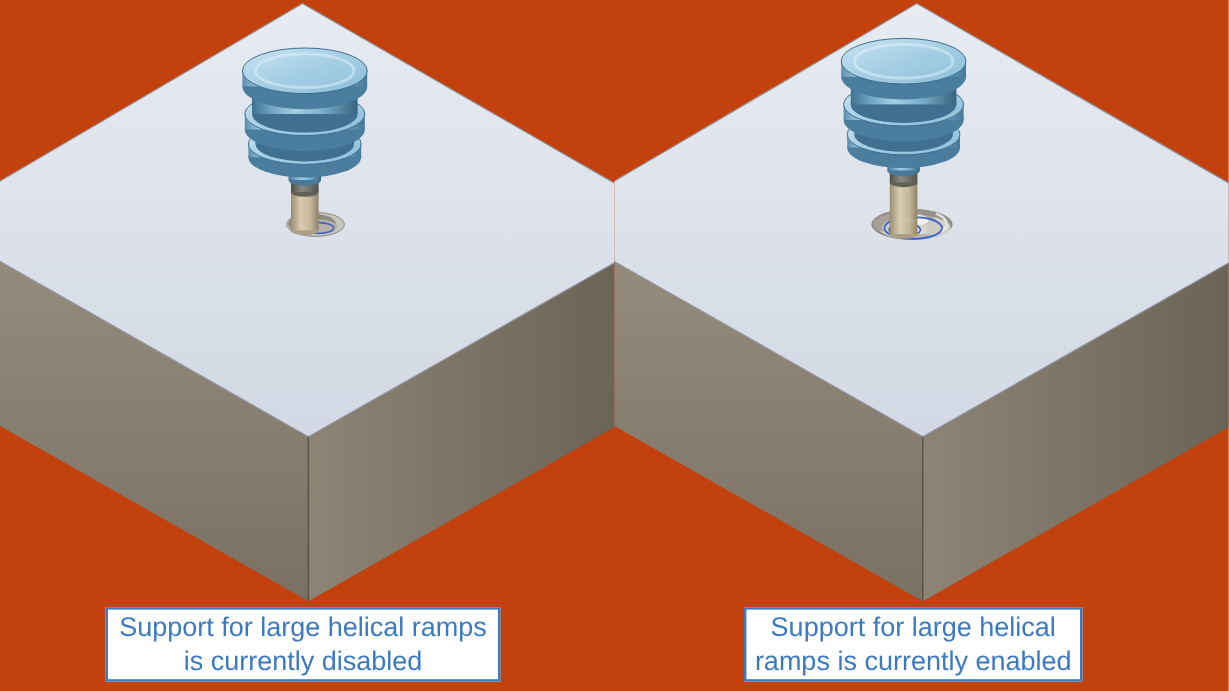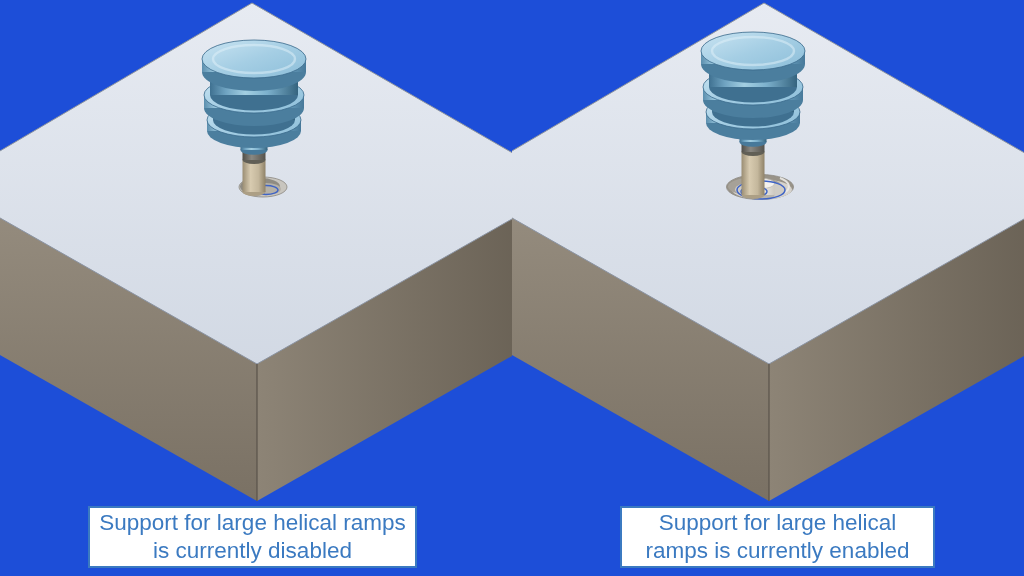--- a/index.html
+++ b/index.html
@@ -1,25 +1,25 @@
 <!DOCTYPE html>
 <html><head>
 <meta charset="utf-8">
 <style>
   html,body{margin:0;padding:0;background:#ffffff;}
-  #stage{position:relative;width:1024px;height:576px;overflow:hidden;background:#1d4ed8;
+  #stage{position:relative;width:1024px;height:576px;overflow:hidden;background:#c2410c;
          font-family:"Liberation Sans",sans-serif;}
   .panel-svg{position:absolute;top:0;width:512px;height:576px;display:block;}
   #panel-left{left:0;}
   #panel-right{left:512px;}
   .caption-box{position:absolute;box-sizing:border-box;border:2px solid #3b7ac1;background:#ffffff;
                display:flex;align-items:center;justify-content:center;text-align:center;
                color:#3b7ac1;font-size:22.5px;line-height:28px;padding:2px 6px;}
   #caption-left{left:88px;top:506px;width:329px;height:62px;}
-  #caption-right{left:620px;top:506px;width:315px;height:62px;}
+  #caption-right{left:620px;top:506px;width:282px;height:62px;}
 </style>
 </head>
 <body>
 
 <div id="stage">
 
   <svg width="0" height="0" style="position:absolute" aria-hidden="true">
     <defs>
       <linearGradient id="gTop" x1="0" y1="0" x2="0" y2="1">
         <stop offset="0" stop-color="#e7ebf2"></stop>

